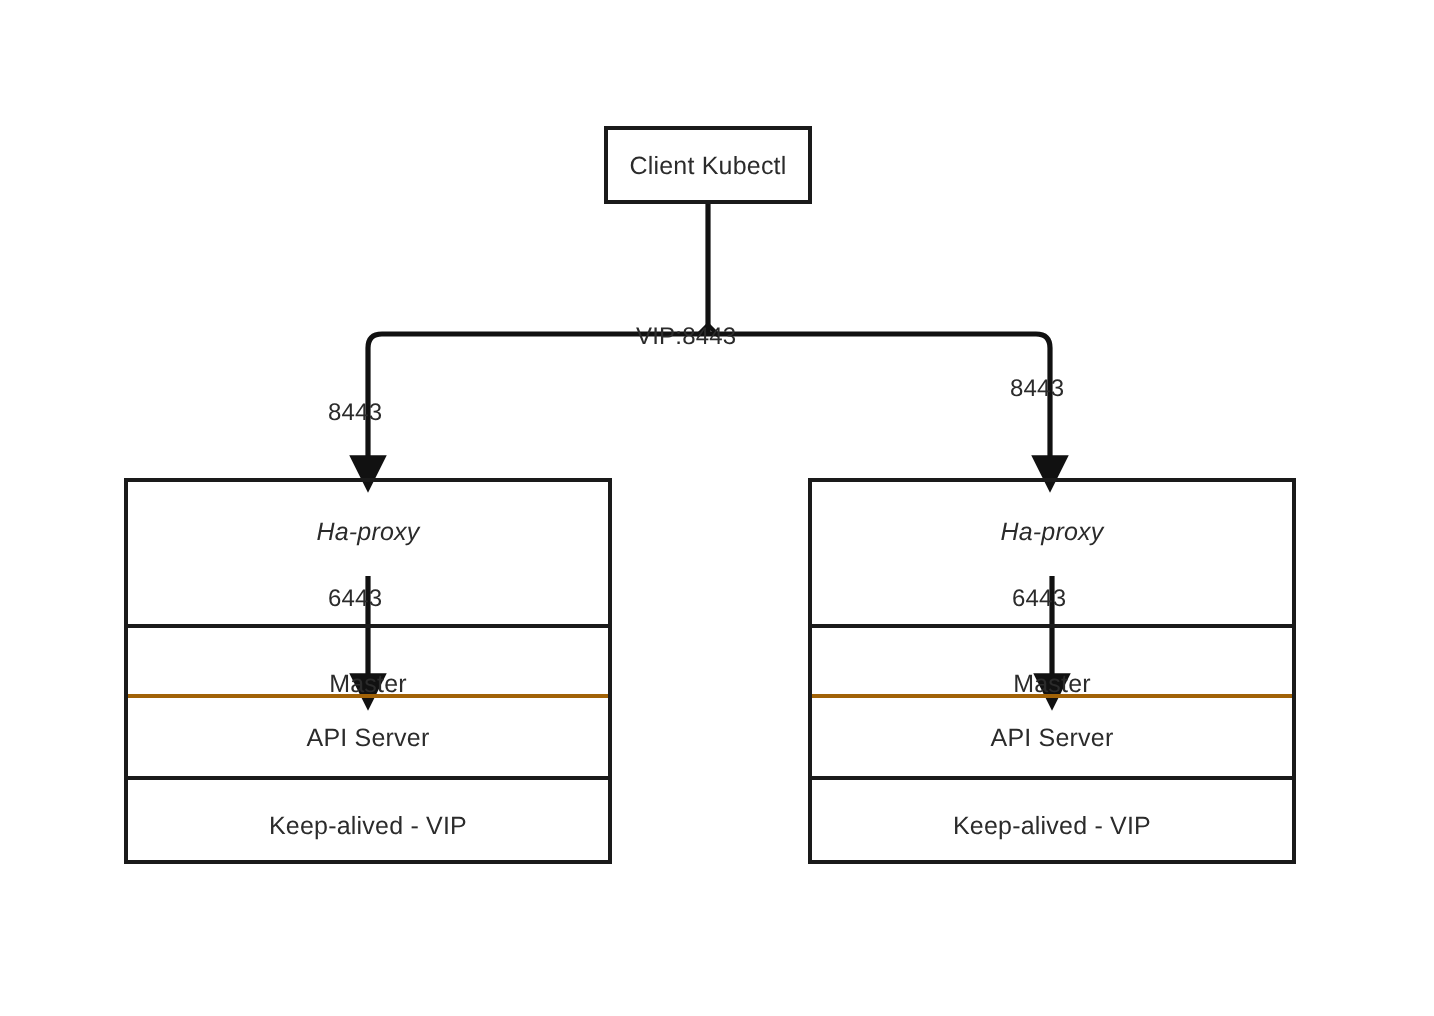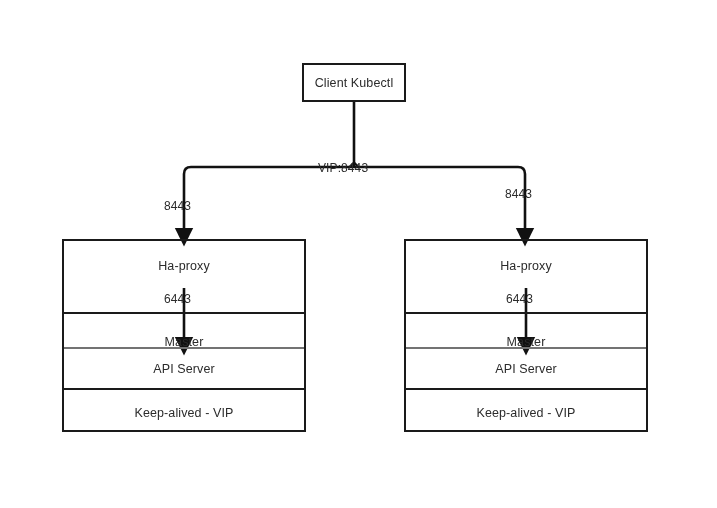--- a/index.html
+++ b/index.html
@@ -63,23 +63,23 @@
     display: flex;
     align-items: center;
     justify-content: center;
   }
   .stack-row .row-label {
     font-size: 12.5px;
     color: #2b2b2b;
     white-space: nowrap;
     letter-spacing: 0.1px;
   }
-  .row-0 { top: 0px;   height: 49px; }
+  .row-0 { top: 0px;   height: 49px; font-style: italic; }
   .row-1 { top: 49px;  height: 57px; border-top: 2px solid #1a1a1a; margin-top: 22px; }
-  .row-2 { top: 106px; height: 41px; border-top: 2px solid #737373; }
+  .row-2 { top: 106px; height: 41px; border-top: 2px solid #a16207; }
   .row-3 { top: 147px; height: 48px; border-top: 2px solid #1a1a1a; }
 
   .edge-label {
     position: absolute;
     font-size: 12px;
     color: #2b2b2b;
     white-space: nowrap;
     letter-spacing: 0.1px;
   }
   .lbl-vip   { left: 318px; top: 122px; margin-top: 39px; }

